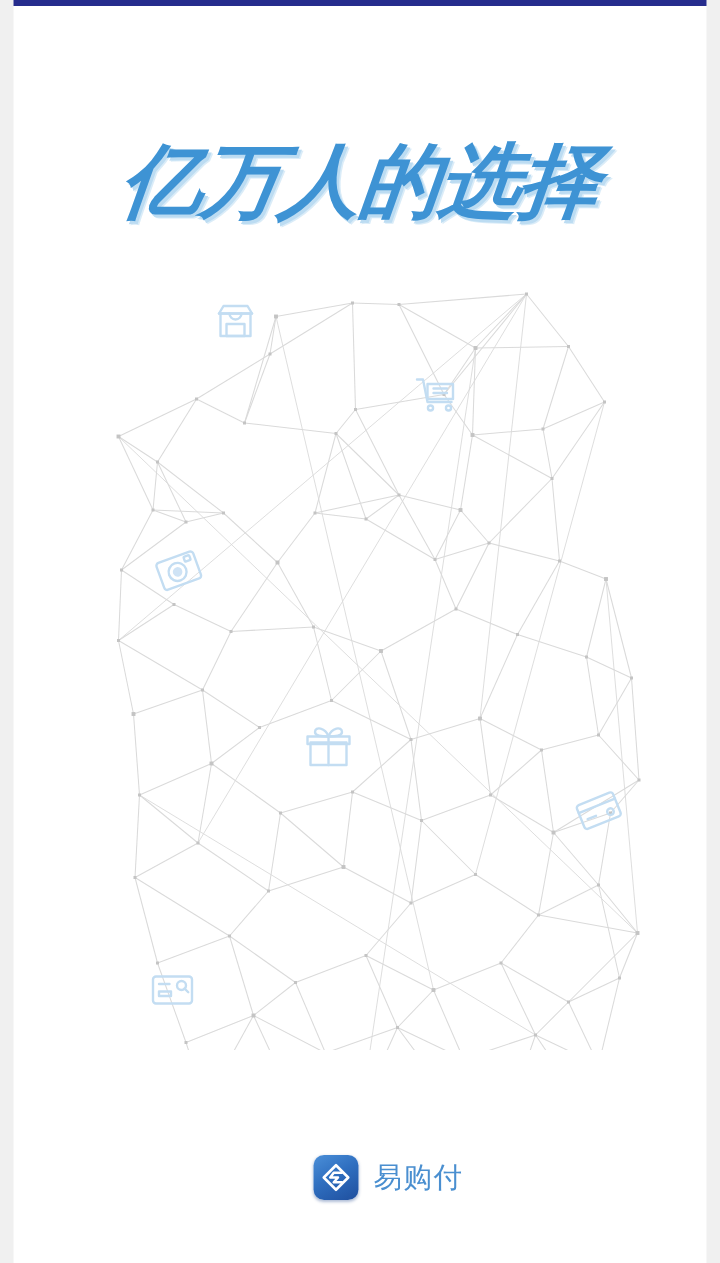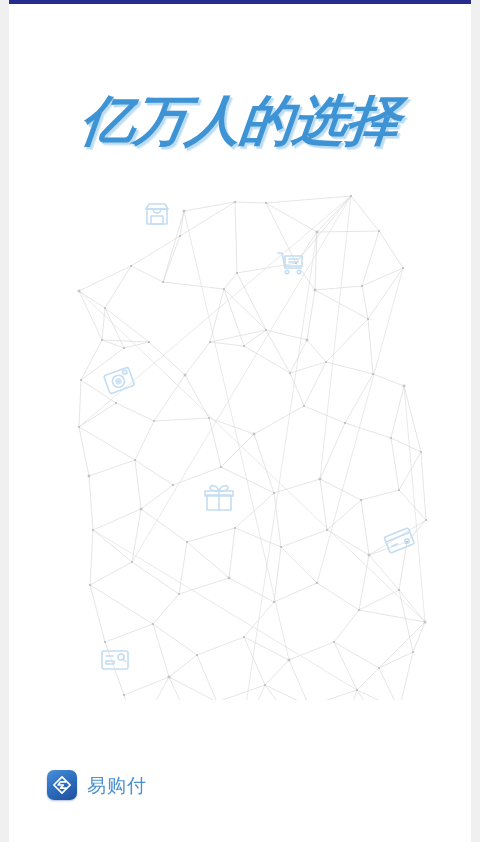--- a/index.html
+++ b/index.html
@@ -68,21 +68,21 @@
   #network svg { display: block; width: 100%; height: 100%; }
 
   
   #brand {
     position: absolute;
     left: 0;
     right: 0;
     bottom: 42px;
     display: flex;
     align-items: center;
-    justify-content: flex-start;
+    justify-content: center;
     gap: 10px;
     z-index: 20;
     margin-left: 38px;
   }
   #brand-mark {
     width: 30px;
     height: 30px;
     border-radius: 7px;
     background: linear-gradient(150deg, #4b8fd8 0%, #2f6fc0 45%, #1f4f9e 100%);
     box-shadow: 0 1px 2px rgba(30,70,140,.35);

